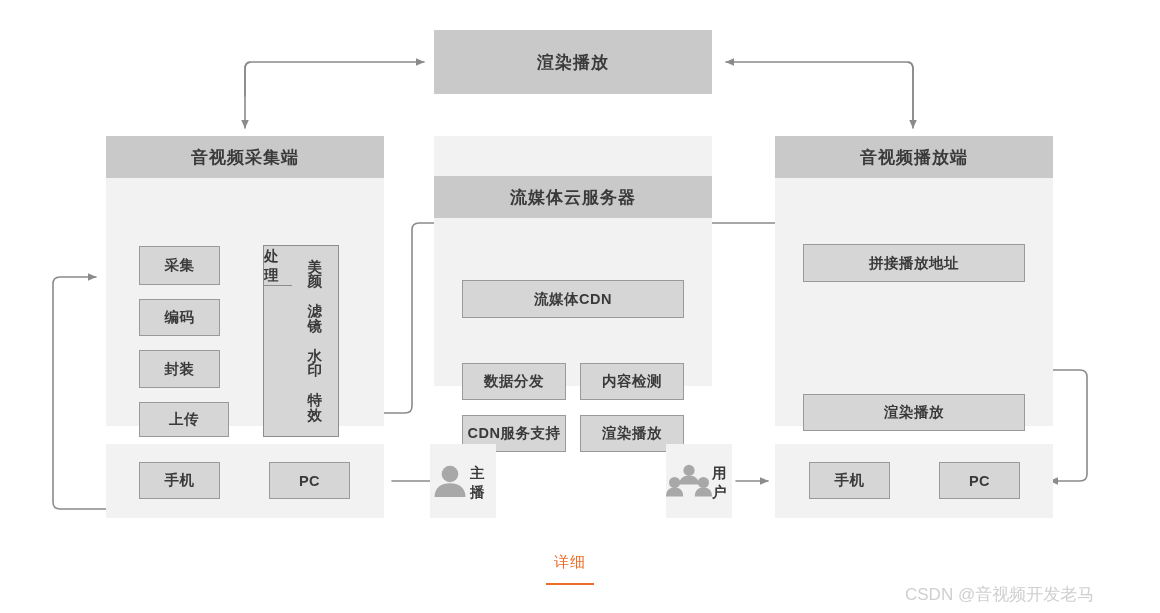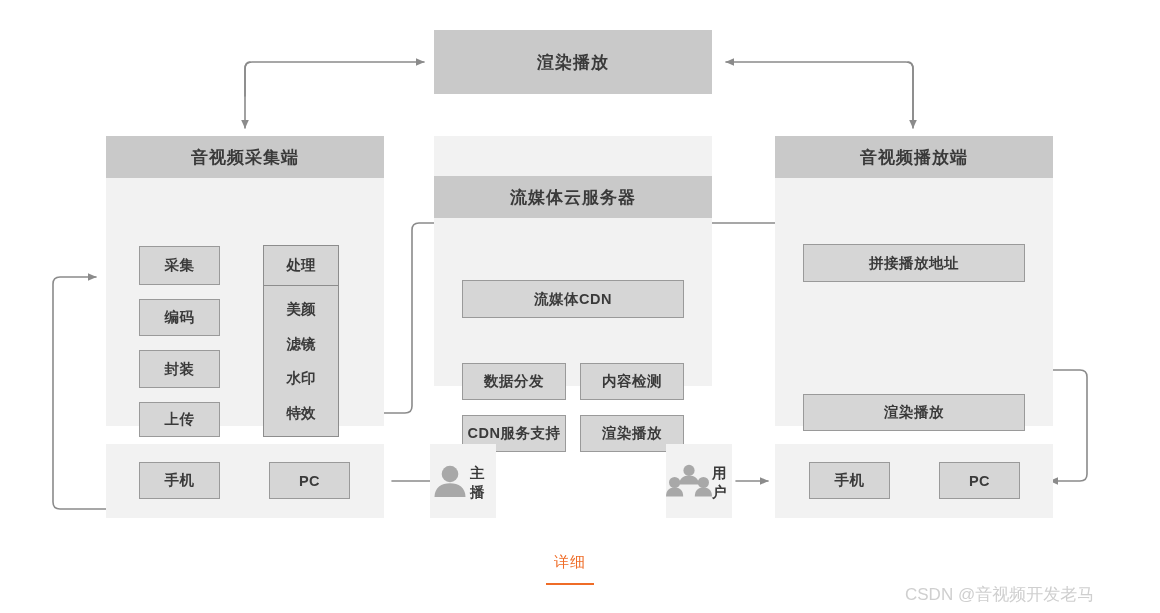--- a/index.html
+++ b/index.html
@@ -64,21 +64,20 @@
     letter-spacing: .5px;
   }
 
   
   .stackbox {
     position: absolute;
     border: 1.5px solid #8d8d8d;
     background: #d6d6d6;
     box-sizing: border-box;
     display: flex;
-    flex-direction: column;
   }
   .stackbox .stack-head {
     border-bottom: 1.5px solid #8d8d8d;
     display: flex;
     align-items: center;
     justify-content: center;
     color: #3a3a3a;
     font-size: 14.5px;
     font-weight: bold;
     box-sizing: border-box;
@@ -197,21 +196,21 @@
       </div>
 
       <div class="node" style="left:33px;top:121px;width:81px;height:37px;">
         <span>编码</span>
       </div>
 
       <div class="node" style="left:33px;top:172px;width:81px;height:38px;">
         <span>封装</span>
       </div>
 
-      <div class="node" style="left:33px;top:224px;width:81px;height:35px;">
+      <div class="node" style="left:33px;top:224px;width:90px;height:35px;">
         <span>上传</span>
       </div>
 
       <div class="stackbox" style="left:157px;top:67px;width:76px;height:192px;">
         <div class="stack-head" style="height:40px;">
           <span>处理</span>
         </div>
         <div class="stack-items">
           <div class="stack-item">美颜</div>
           <div class="stack-item">滤镜</div>

